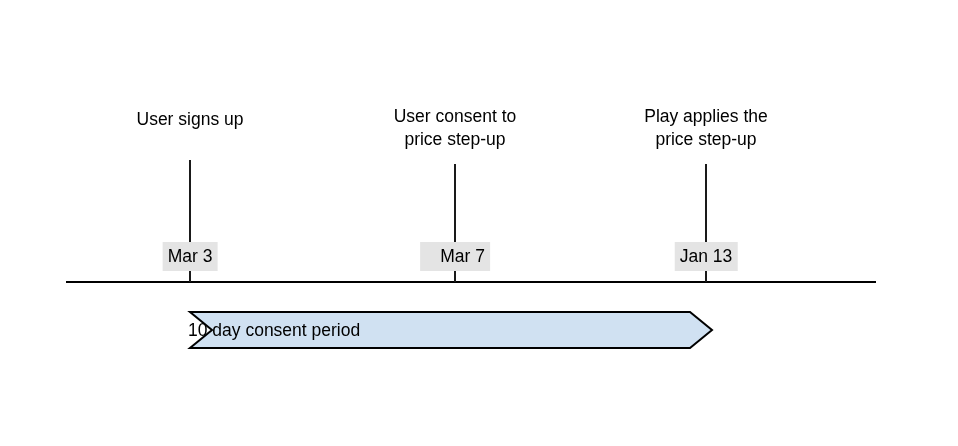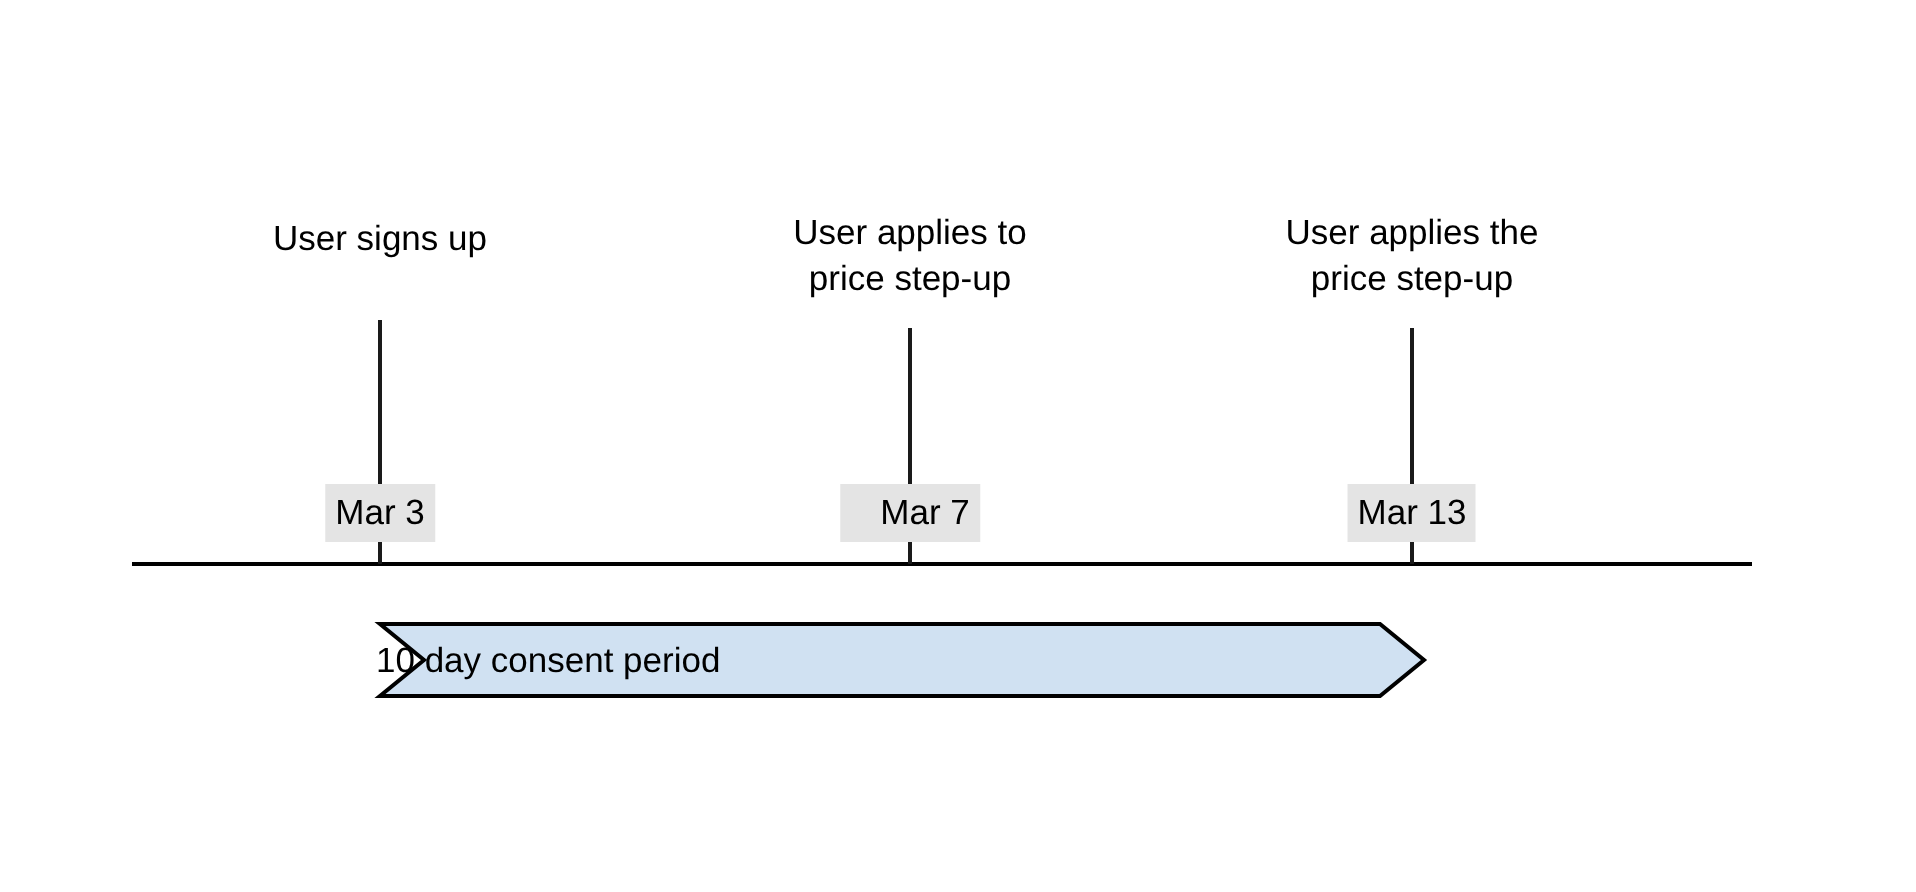--- a/index.html
+++ b/index.html
@@ -96,34 +96,34 @@
   <div class="event" style="left: 190px;">
     <div class="event-label" style="left: 0px; top: 108px;">
       <div>User signs up</div>
     </div>
     <div class="event-tick" style="left: 0px; top: 160px; height: 122px; background: rgb(26, 26, 26);"></div>
     <div class="date-chip" style="left: 0px; top: 242px; background: rgb(228, 228, 228);">Mar 3</div>
   </div>
 
   <div class="event" style="left: 455px;">
     <div class="event-label" style="left: 0px; top: 105px;">
-      <div>User applies to</div>
+      <div>User consent to</div>
       <div>price step-up</div>
     </div>
     <div class="event-tick" style="left: 0px; top: 164px; height: 118px; background: rgb(26, 26, 26);"></div>
     <div class="date-chip" style="left: 0px; top: 242px; background: rgb(228, 228, 228); padding-left: 20px;">Mar 7</div>
   </div>
 
   <div class="event" style="left: 706px;">
     <div class="event-label" style="left: 0px; top: 105px;">
-      <div>User applies the</div>
+      <div>Play applies the</div>
       <div>price step-up</div>
     </div>
     <div class="event-tick" style="left: 0px; top: 164px; height: 118px; background: rgb(26, 26, 26);"></div>
-    <div class="date-chip" style="left: 0px; top: 242px; background: rgb(228, 228, 228);">Mar 13</div>
+    <div class="date-chip" style="left: 0px; top: 242px; background: rgb(228, 228, 228);">Jan 13</div>
   </div>
 
   <div id="consent-banner" style="left: 188px; top: 310px; width: 526px; height: 40px;">
     <svg id="consent-banner-shape" xmlns="http://www.w3.org/2000/svg" width="526" height="40" viewBox="0 0 526 40">
       <polygon id="consent-banner-polygon" points="2,2 502,2 524,20 502,38 2,38 24,20" fill="#d0e1f2" stroke="#000000" stroke-width="2" stroke-linejoin="miter"></polygon>
     </svg>
     <div id="consent-period-label" style="top: 10px;">10 day consent period</div>
   </div>
 
 </div>

